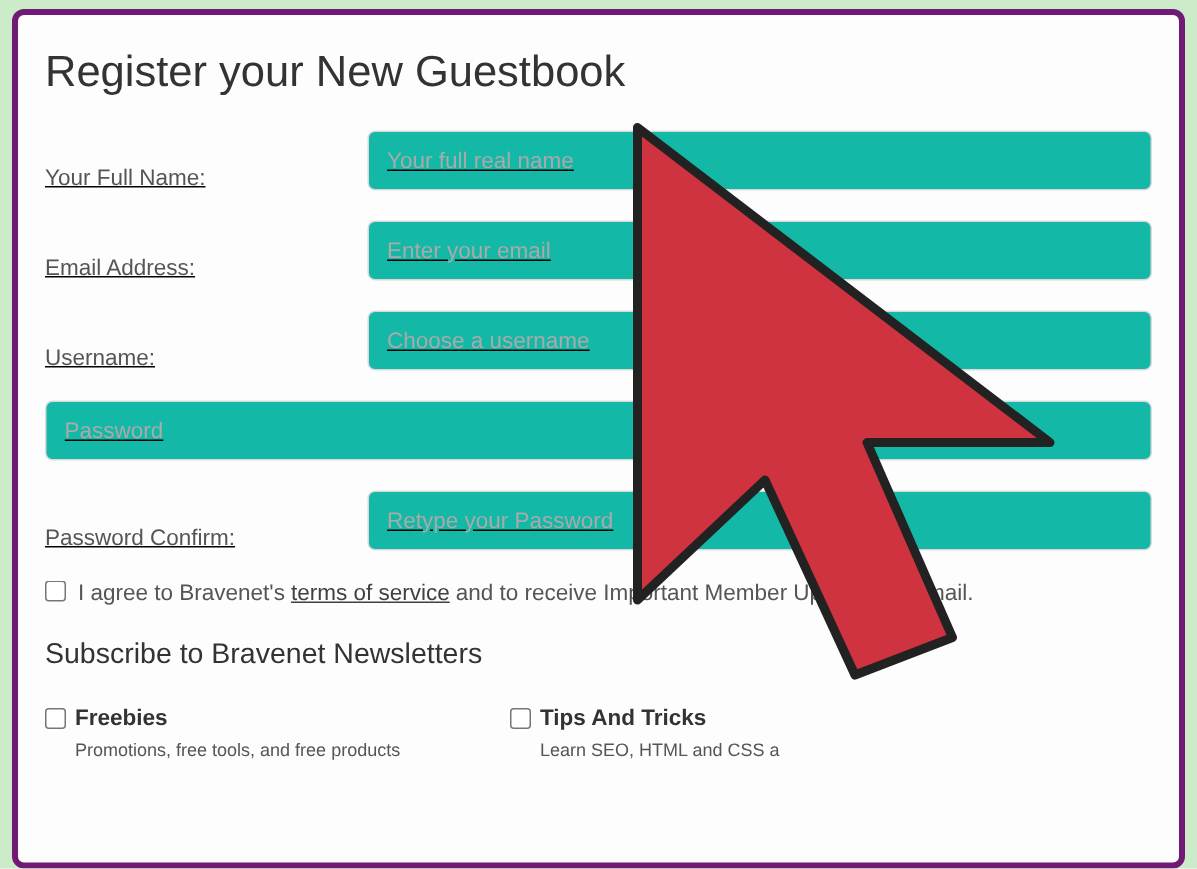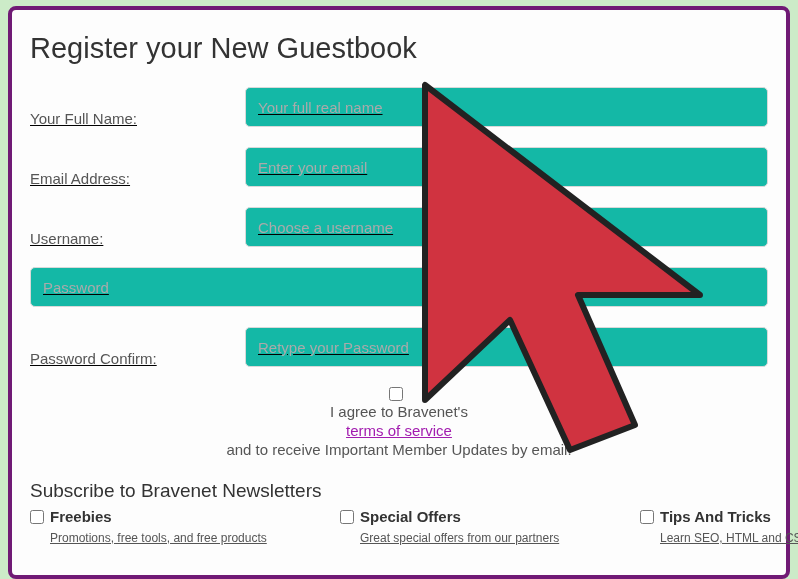--- a/index.html
+++ b/index.html
@@ -56,39 +56,38 @@
     }
     .field-input::placeholder {
       color: #aaa;
     }
     .agree-row {
       font-size: 15px;
       color: #555;
       margin-top: 6px;
       margin-bottom: 22px;
       display: flex;
-      align-items: center;
+      align-items: flex-start;
       flex-wrap: wrap;
       gap: 2px;
-      flex-direction: column;
     }
     .agree-row input[type="checkbox"] {
       margin-right: 6px;
       width: 14px;
       height: 14px;
     }
     .agree-row a {
-      color: #a21caf;
+      color: #404040;
       text-decoration: underline;
       margin: 0 2px;
     }
     .subhead {
       font-size: 19px;
       color: #333;
-      margin-bottom: 6px;
+      margin-bottom: 22px;
       font-weight: 400;
     }
     .newsletter-row {
       display: flex;
       gap: 20px;
     }
     .newsletter-col {
       flex: 0 0 auto;
     }
     .newsletter-col.c1 { width: 290px; }
@@ -106,21 +105,20 @@
       margin-right: 6px;
       width: 14px;
       height: 14px;
     }
     .newsletter-desc {
       font-size: 12px;
       color: #555;
       padding-left: 20px;
       white-space: nowrap;
       overflow: hidden;
-      text-decoration: underline;
     }
     .cursor-overlay {
       position: absolute;
       top: 80px;
       left: 400px;
       width: 320px;
       height: 380px;
       pointer-events: none;
     }
   </style>
@@ -164,27 +162,20 @@
   <h2 class="subhead">Subscribe to Bravenet Newsletters</h2>
 
   <div class="newsletter-row">
     <div class="newsletter-col c1">
       <div class="newsletter-title">
         <input type="checkbox" style="">
         <span>Freebies</span>
       </div>
       <div class="newsletter-desc">Promotions, free tools, and free products</div>
     </div>
-    <div class="newsletter-col c2">
-      <div class="newsletter-title">
-        <input type="checkbox" style="">
-        <span>Special Offers</span>
-      </div>
-      <div class="newsletter-desc">Great special offers from our partners</div>
-    </div>
     <div class="newsletter-col c3">
       <div class="newsletter-title">
         <input type="checkbox" style="">
         <span>Tips And Tricks</span>
       </div>
       <div class="newsletter-desc">Learn SEO, HTML and CSS a</div>
     </div>
   </div>
 </div>
 

